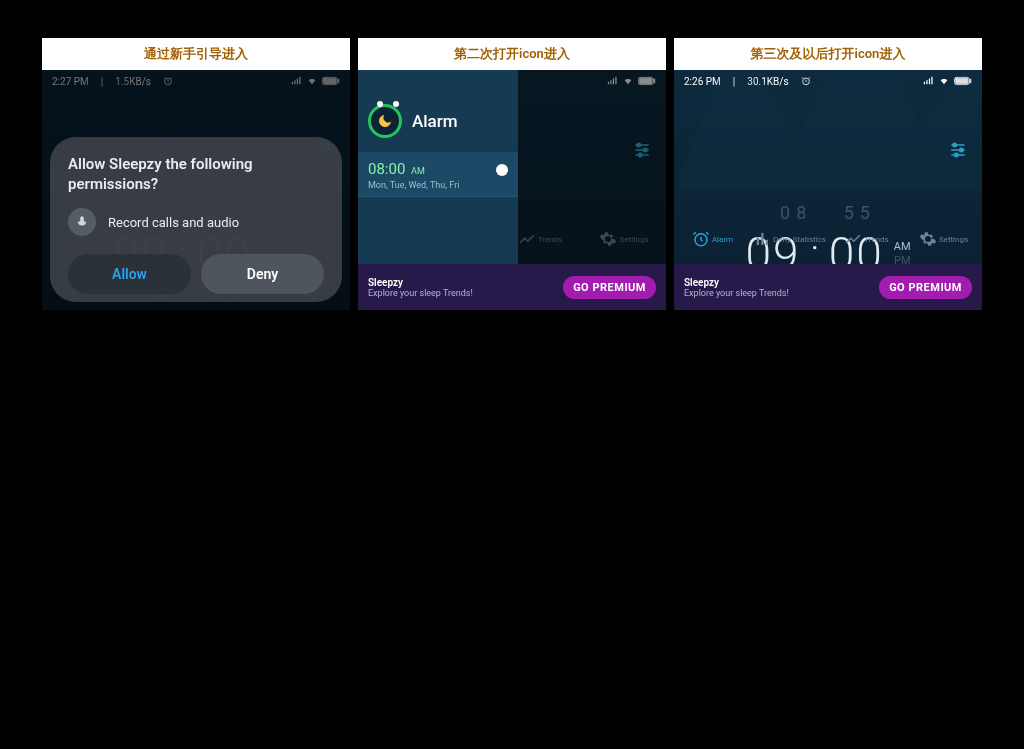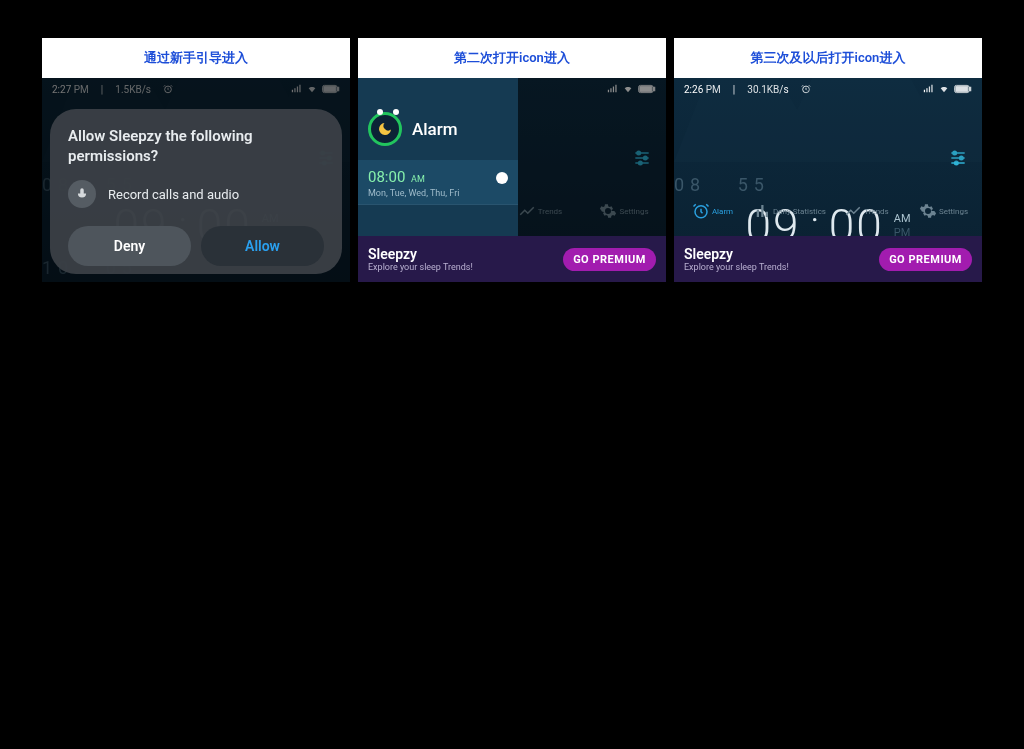--- a/index.html
+++ b/index.html
@@ -1,40 +1,40 @@
 <!DOCTYPE html>
 <html><head>
 <meta charset="utf-8">
 <style>
   * { box-sizing: border-box; margin: 0; padding: 0; }
   body { background: #000; font-family: -apple-system, "Segoe UI", Roboto, Arial, sans-serif; overflow: hidden; }
   .stage { width: 1024px; height: 749px; background: #000; padding: 38px 42px; }
   .row { display: flex; gap: 8px; }
   .col { flex: 1; display: flex; flex-direction: column; }
-  .caption-bar { background: #fff; height: 40px; display: flex; align-items: center; justify-content: center; font-size: 13px; color: #1d4ed8; font-weight: 600; }
+  .caption-bar { background: #fff; height: 32px; display: flex; align-items: center; justify-content: center; font-size: 13px; color: #a16207; font-weight: 600; }
   .phone { position: relative; flex: 1; background: linear-gradient(180deg, #0d2a3e 0%, #0a2030 100%); overflow: hidden; }
   .phone.dimmed::after { content:""; position: absolute; inset: 0; background: rgba(0,0,0,.55); pointer-events: none; }
   .phone.dimmed2::after { content:""; position: absolute; inset: 0; background: rgba(0,0,0,.45); pointer-events: none; }
 
   
   .mountains { position:absolute; bottom: 120px; left:0; right:0; height: 260px; opacity:.15; }
   .mountains svg { width:100%; height:100%; }
 
   
   .status { display: flex; justify-content: space-between; align-items: center; padding: 4px 10px 2px; color: #fff; font-size: 10px; height: 20px; }
   .status .left { display:flex; align-items:center; gap:12px; }
   .status .right { display:flex; align-items:center; gap:4px; }
   .clock-icon svg, .sig-icon svg, .wifi-icon svg, .batt-icon svg { display:block; }
 
   
   .settings-top { position:absolute; top: 70px; right: 14px; color:#2fb3d6; }
   .settings-top svg { width:20px; height:20px; }
 
   
-  .clock-block { text-align:left; color:#dfe9ef; margin-top: 76px; }
+  .clock-block { text-align:center; color:#dfe9ef; margin-top: 112px; }
   .clock-row { display:flex; align-items:center; justify-content:center; gap:6px; }
   .faded-row { color:#3a5668; font-size: 18px; letter-spacing: 6px; margin: 4px 0; }
   .big-time { font-size: 46px; font-weight: 300; letter-spacing: 2px; }
   .big-colon { font-size: 40px; font-weight: 300; padding: 0 4px; }
   .ampm-stack { display:flex; flex-direction:column; font-size: 11px; line-height: 14px; color:#a9c1cd; margin-left:4px; }
   .ampm-stack .dim { color:#3a5668; }
 
   
   .perm-dialog { position:absolute; left:8px; right:8px; bottom:8px; background: rgba(58,64,70,.96); border-radius: 26px; padding: 18px 18px 8px; z-index: 20; color:#e8ecef; }
   .perm-title { font-size: 15px; font-weight:600; margin-bottom: 14px; line-height: 1.3; }
@@ -65,21 +65,21 @@
 
   
   .bnav { position:absolute; bottom: 46px; left:0; right:0; height: 50px; display:flex; }
   .bnav-item { flex:1; display:flex; align-items:center; justify-content:center; gap:2px; color:#6c8391; font-size: 8px; }
   .bnav-item.active { color:#2aa0df; }
   .bnav-item svg { width:18px; height:18px; }
 
   
   .promo { position:absolute; bottom:0; left:0; right:0; height:46px; background:#27194a; display:flex; align-items:center; justify-content:space-between; padding: 0 10px; }
   .promo-text { display:flex; flex-direction:column; }
-  .promo-title { color:#fff; font-size: 14px; font-weight:600; }
+  .promo-title { color:#fff; font-size: 10px; font-weight:600; }
   .promo-sub { color:#b9b0d1; font-size: 9px; }
   .promo-btn { background:#a21caf; color:#fff; font-size: 11px; font-weight:700; padding: 5px 10px; border-radius: 20px; letter-spacing:.5px; }
 </style>
 </head>
 <body>
 
 <div class="stage">
   <div class="row">
 
     <div class="col">
@@ -153,22 +153,22 @@
           <div class="perm-item">
             <span class="perm-icon">
               <svg width="14" height="14" viewBox="0 0 24 24" fill="#d5d9dc">
                   <path d="M12 14a3 3 0 003-3V5a3 3 0 10-6 0v6a3 3 0 003 3z"></path>
                   <path d="M19 11a7 7 0 11-14 0M12 21v-3"></path>
                 </svg>
             </span>
             <span>Record calls and audio</span>
           </div>
           <div class="perm-buttons">
+            <div class="perm-btn allow">Allow</div>
             <div class="perm-btn deny">Deny</div>
-            <div class="perm-btn allow">Allow</div>
           </div>
         </div>
 
       </div>
     </div>
 
     <div class="col">
       <div class="caption-bar">第二次打开icon进入</div>
       <div class="phone dimmed2">
 

